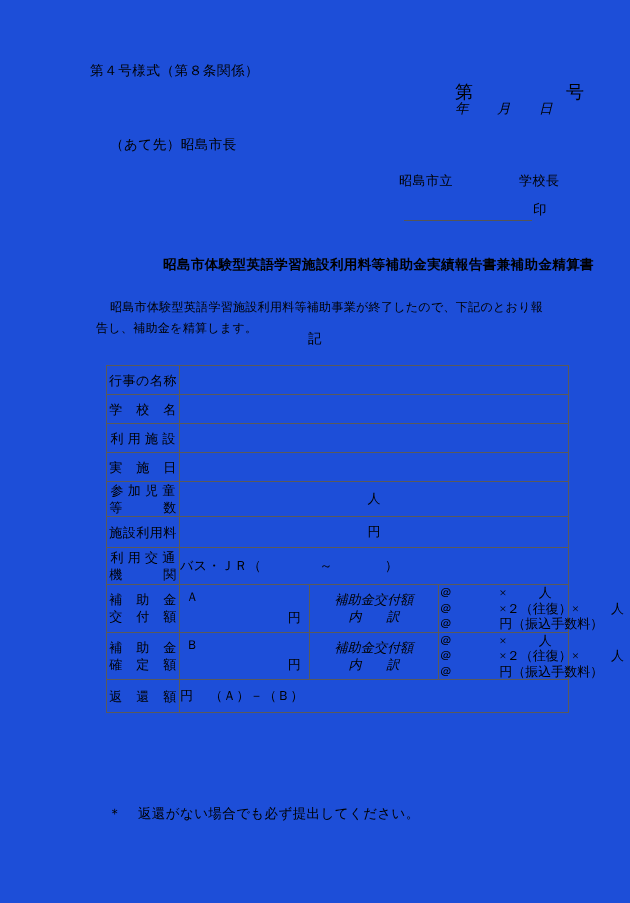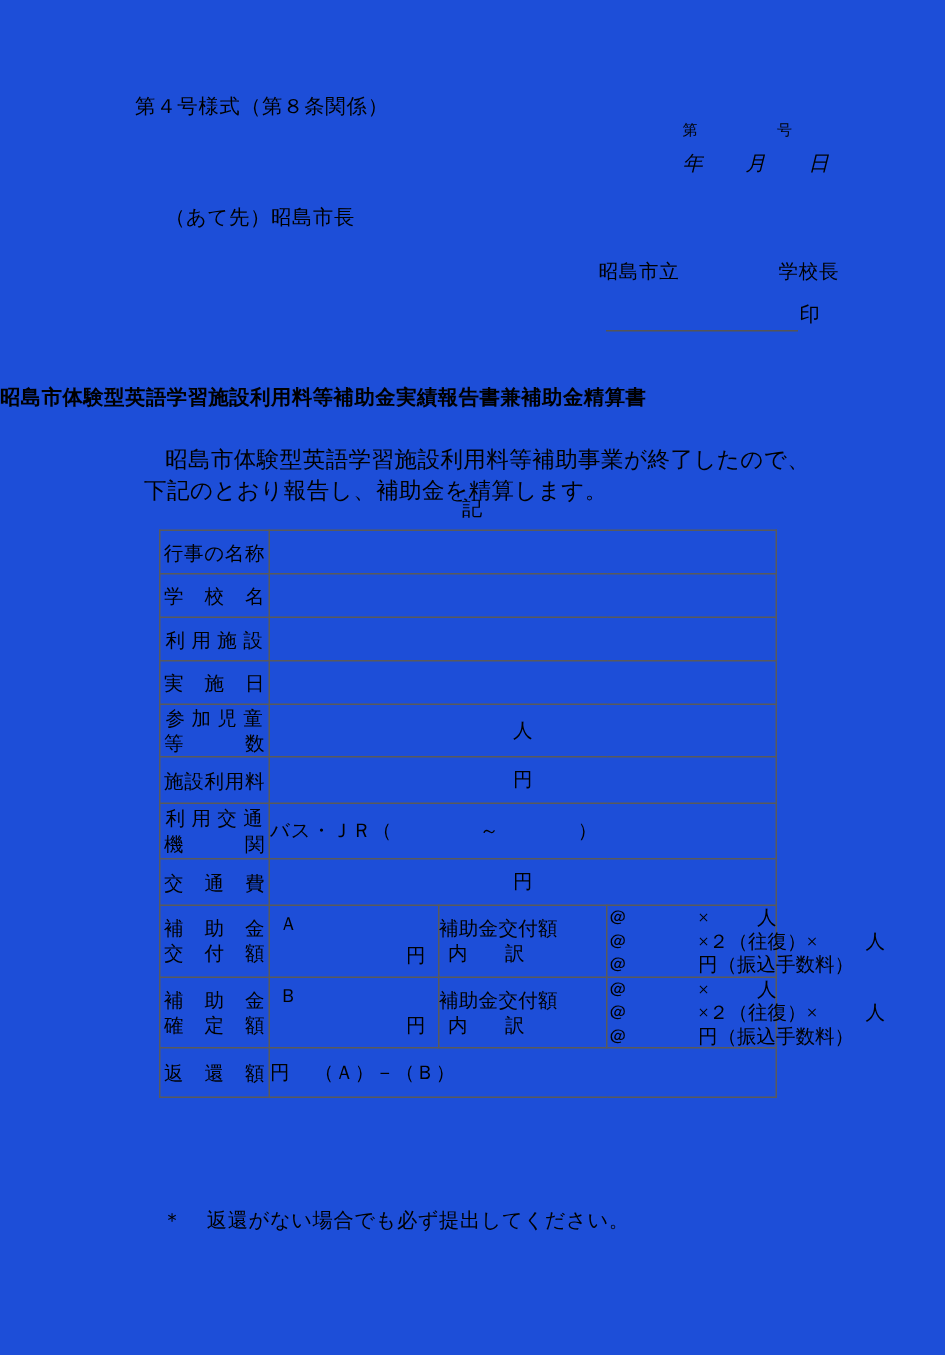--- a/index.html
+++ b/index.html
@@ -25,21 +25,21 @@
     left: 90px;
     top: 62px;
     font-size: 13.5px;
     letter-spacing: 0.6px;
     white-space: nowrap;
   }
   .doc-number {
     position: absolute;
     left: 455px;
     top: 80px;
-    font-size: 10px;
+    font-size: 18px;
     white-space: nowrap;
     letter-spacing: 0.5px;
   }
   .doc-date {
     position: absolute;
     left: 455px;
     top: 100px;
     font-size: 13.5px;
     white-space: nowrap;
     letter-spacing: 0.5px;
@@ -80,51 +80,52 @@
     font-size: 13.5px;
     white-space: nowrap;
   }
 
   
   .doc-title {
     position: absolute;
     left: 0;
     top: 256px;
     width: 554px;
-    text-align: left;
+    text-align: right;
     font-size: 13.5px;
     font-weight: bold;
     letter-spacing: 0.4px;
+    padding-left: 40px;
   }
   .body-para {
     position: absolute;
     left: 96px;
     top: 297px;
     width: 450px;
-    font-size: 15px;
+    font-size: 12px;
     line-height: 21px;
     letter-spacing: 0.3px;
     text-indent: 14px;
   }
   .ki-mark {
     position: absolute;
     left: 0;
     top: 330px;
     width: 630px;
     text-align: center;
     font-size: 13.5px;
     letter-spacing: 0.5px;
   }
 
   
   .form-table {
     position: absolute;
     left: 106px;
-    top: 353px;
-    width: 412px;
+    top: 365px;
+    width: 463px;
     border-collapse: collapse;
     table-layout: fixed;
   }
   .form-table td {
     border: 1px solid #5a5a5a;
     font-size: 13px;
     padding: 0;
     vertical-align: middle;
   }
   .lbl {
@@ -168,23 +169,25 @@
     font-size: 12.5px;
   }
   .amount-cell .yen {
     position: absolute;
     right: 8px;
     bottom: 5px;
     font-size: 13px;
   }
   .breakdown-lbl {
     width: 88px;
+    text-align: center;
     line-height: 17px;
     padding: 4px 2px;
     letter-spacing: 0.2px;
+    font-style: italic;
   }
   .breakdown-lbl .l2 {
     display: block;
     letter-spacing: 6px;
     padding-left: 6px;
   }
   .detail-cell {
     padding: 3px 0 3px 6px;
     line-height: 15.5px;
     font-size: 12.5px;
@@ -266,24 +269,20 @@
       </tr>
       <tr>
         <td class="lbl">
           <span class="l2 tight">利 用 交 通</span>
           <span class="l2 tight">機　　　関</span>
         </td>
         <td class="transport-cell" colspan="3">
           <span>バス・ＪＲ（</span><span class="tg1"></span><span>～</span><span class="tg2"></span><span>）</span>
         </td>
       </tr>
-      <tr>
-        <td class="lbl"><span class="tight">交　通　費</span></td>
-        <td class="unit-cell" colspan="3"><span>円</span></td>
-      </tr>
 
       <tr>
         <td class="lbl">
           <span class="l2 tight">補　助　金</span>
           <span class="l2 tight">交　付　額</span>
         </td>
         <td class="amount-cell">
           <span class="ab">Ａ</span>
           <span class="yen">円</span>
         </td>

